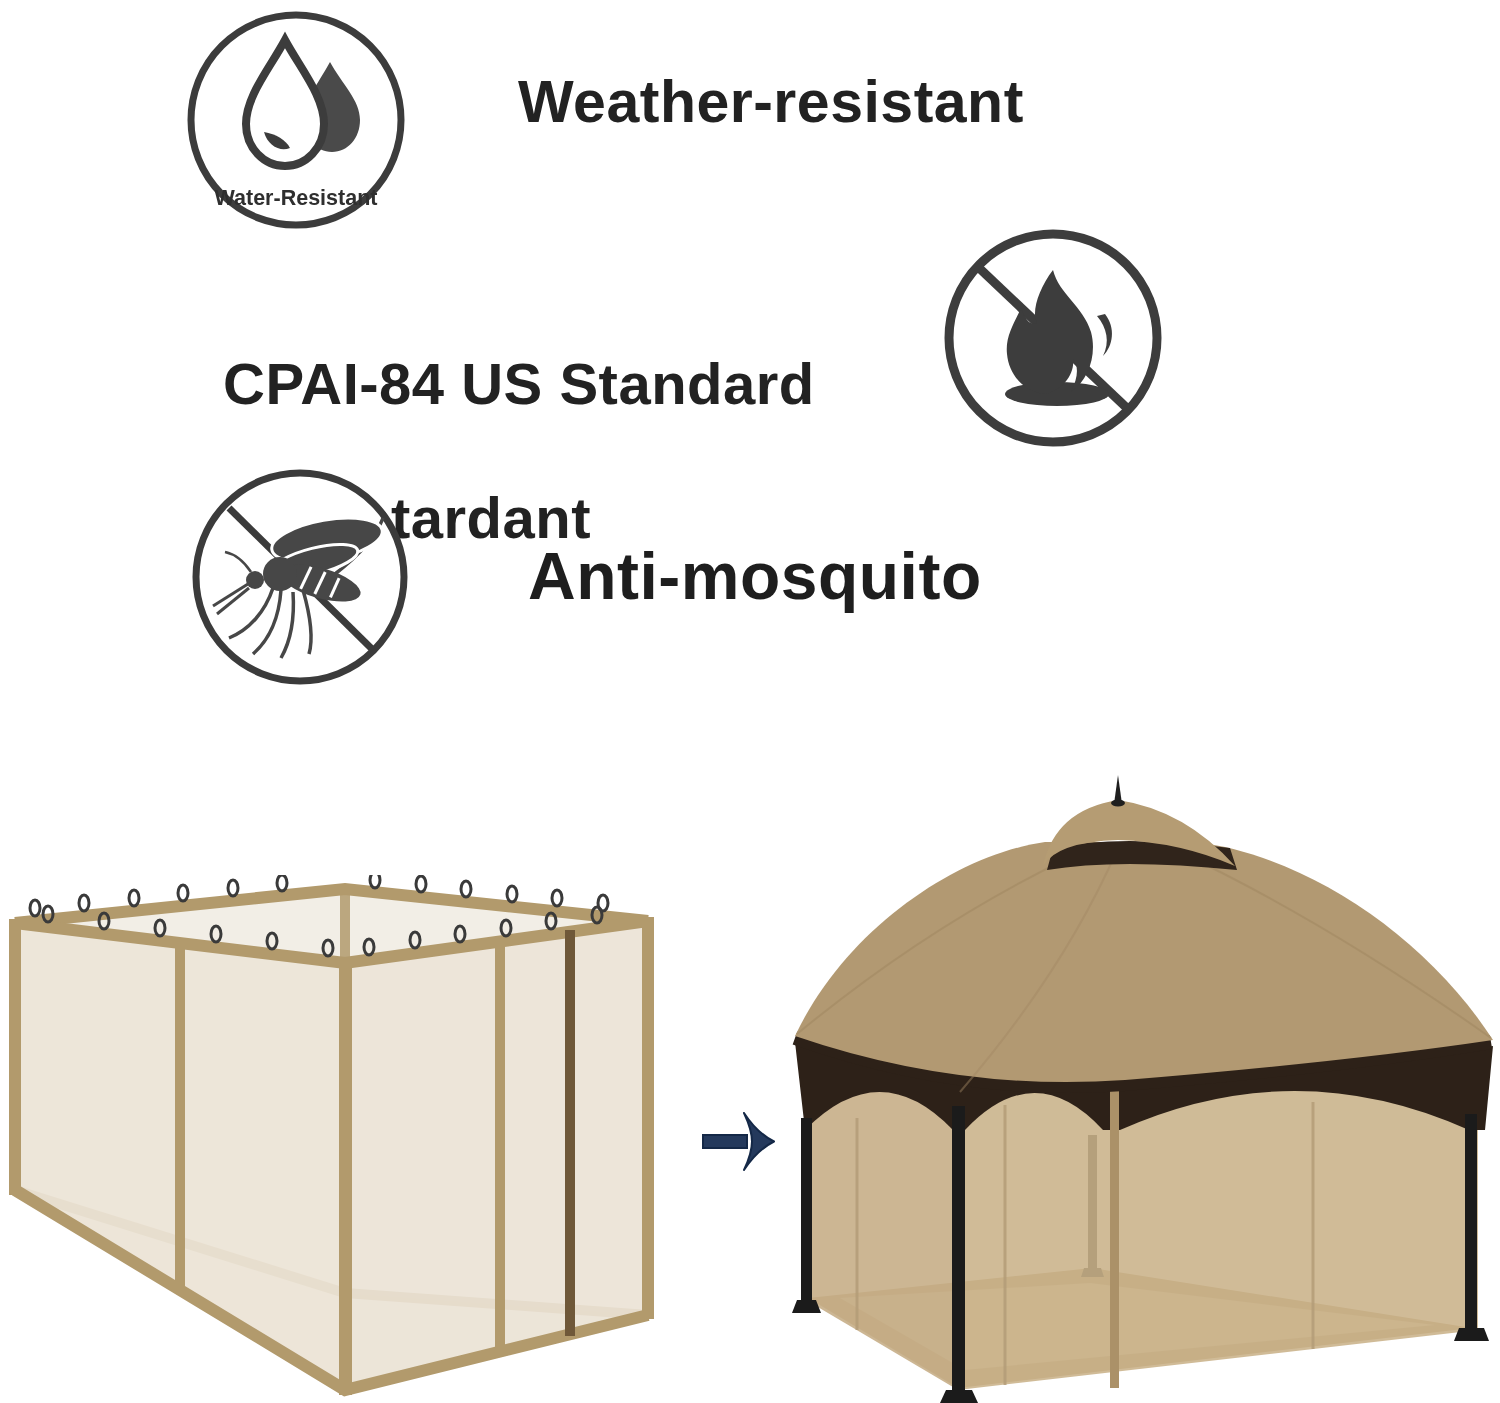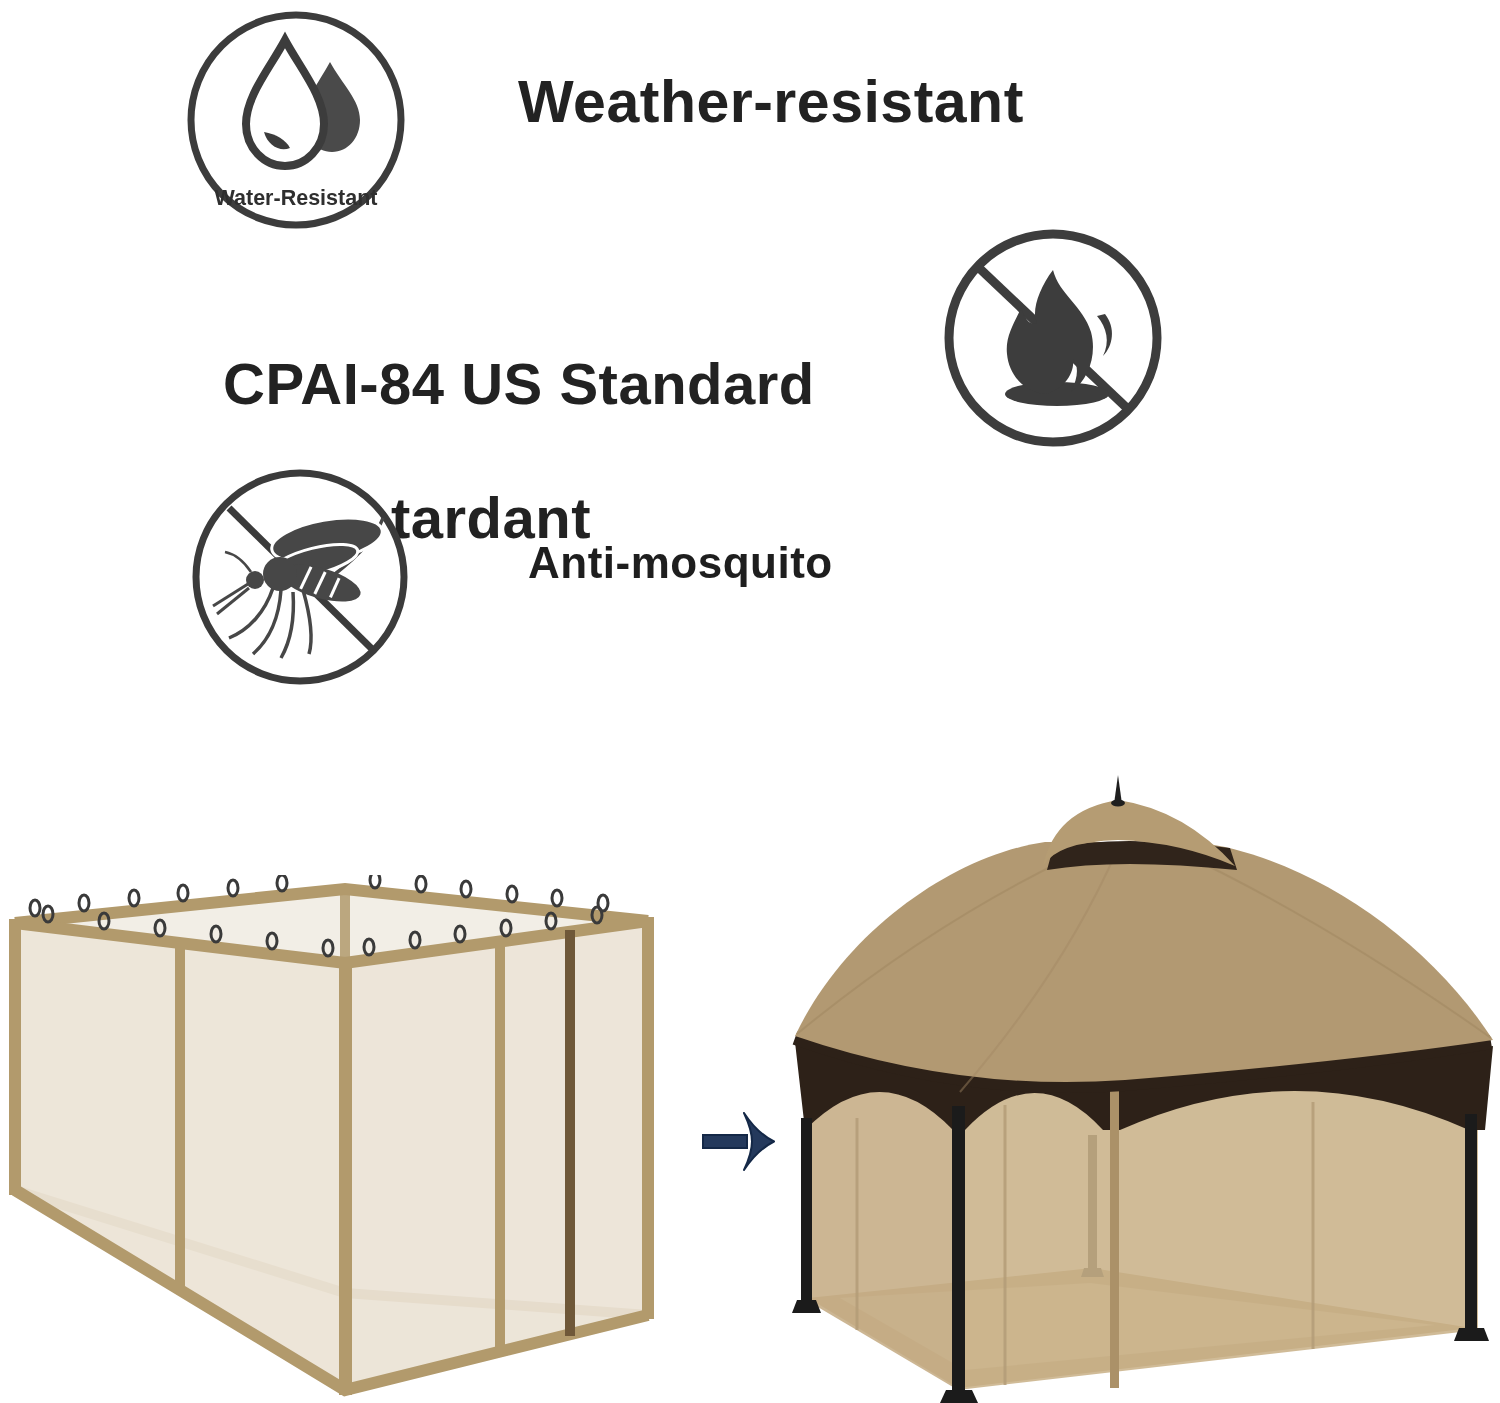--- a/index.html
+++ b/index.html
@@ -6,21 +6,21 @@
   .stage{
     position:relative;width:1500px;height:1403px;background:#ffffff;overflow:hidden;
     font-family:"Liberation Sans", sans-serif;
   }
   .abs{position:absolute;}
   .heading{
     color:#222222;font-weight:700;letter-spacing:0.5px;white-space:pre-line;
   }
   .h-weather{left:518px;top:68px;font-size:59px;text-align:center;}
   .h-cpai{left:203px;top:283px;font-size:58px;line-height:67px;margin-left:20px;}
-  .h-anti{left:528px;top:538px;font-size:44px;color:#1e1e1e;}
+  .h-anti{left:528px;top:538px;font-size:66px;color:#1e1e1e;}
   svg{display:block;}
 </style>
 </head>
 <body>
 
 <div class="stage">
 
   <svg class="abs" style="left:180px;top:4px;" width="232" height="232" viewBox="0 0 232 232">
     <circle cx="116" cy="116" r="105" fill="#ffffff" stroke="#3c3c3c" stroke-width="7"></circle>
 

